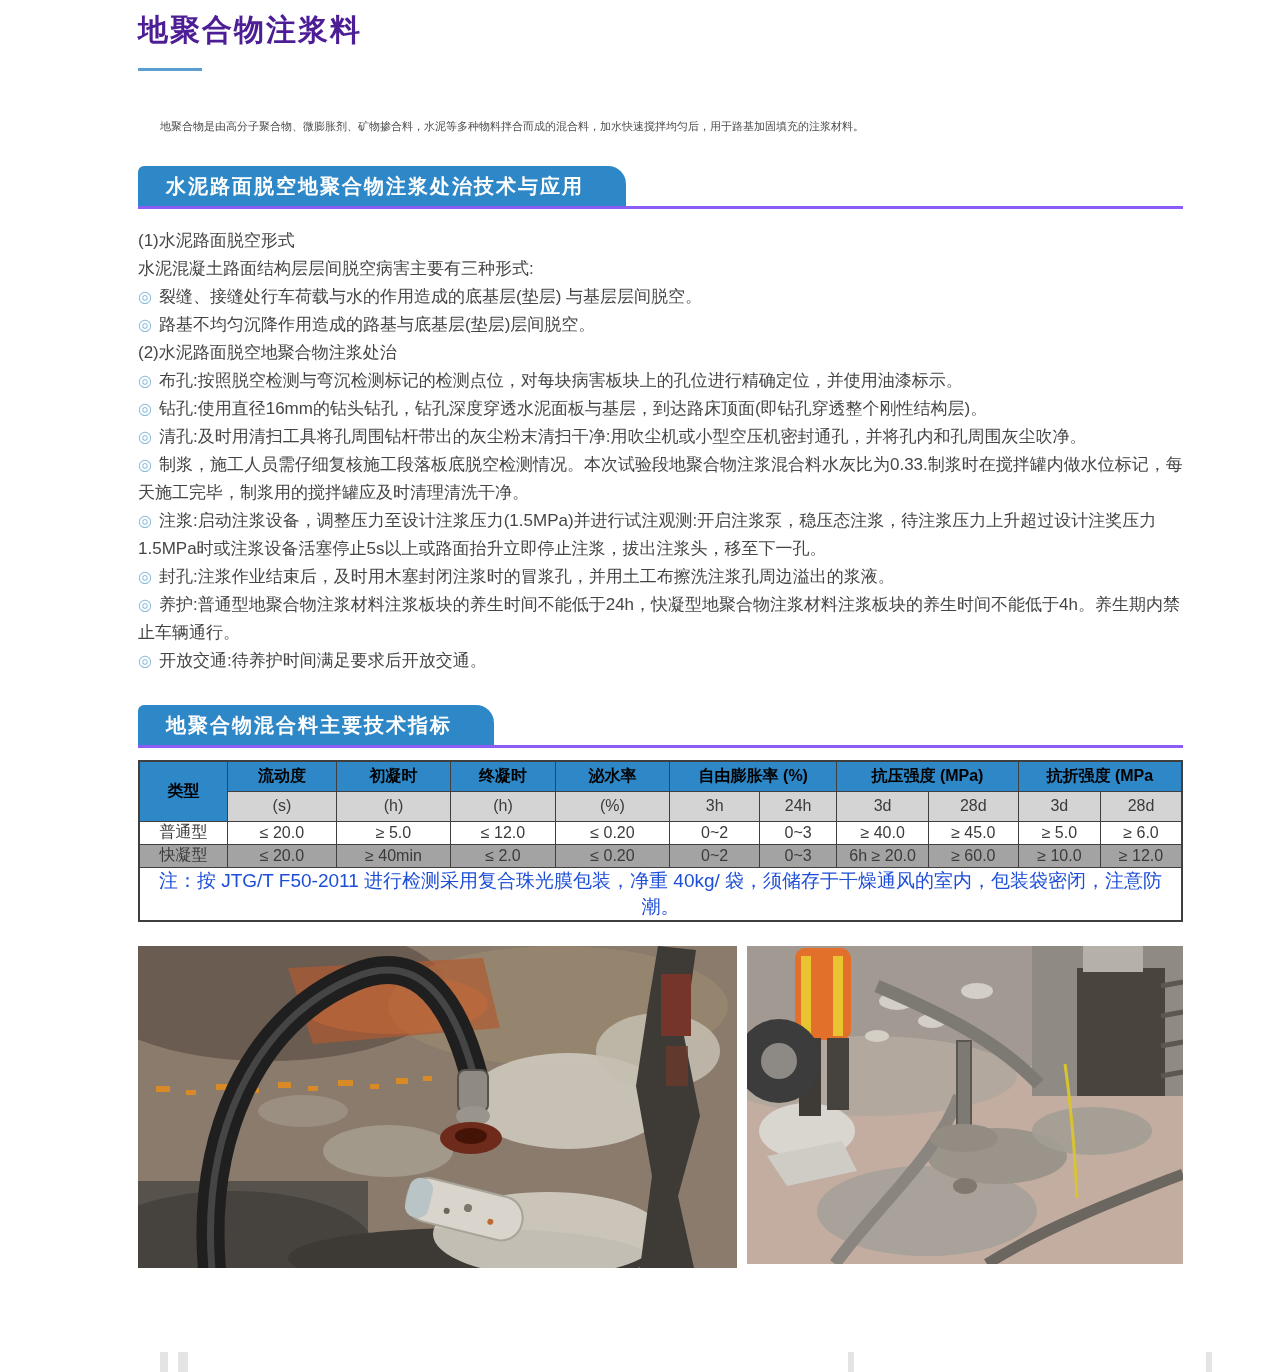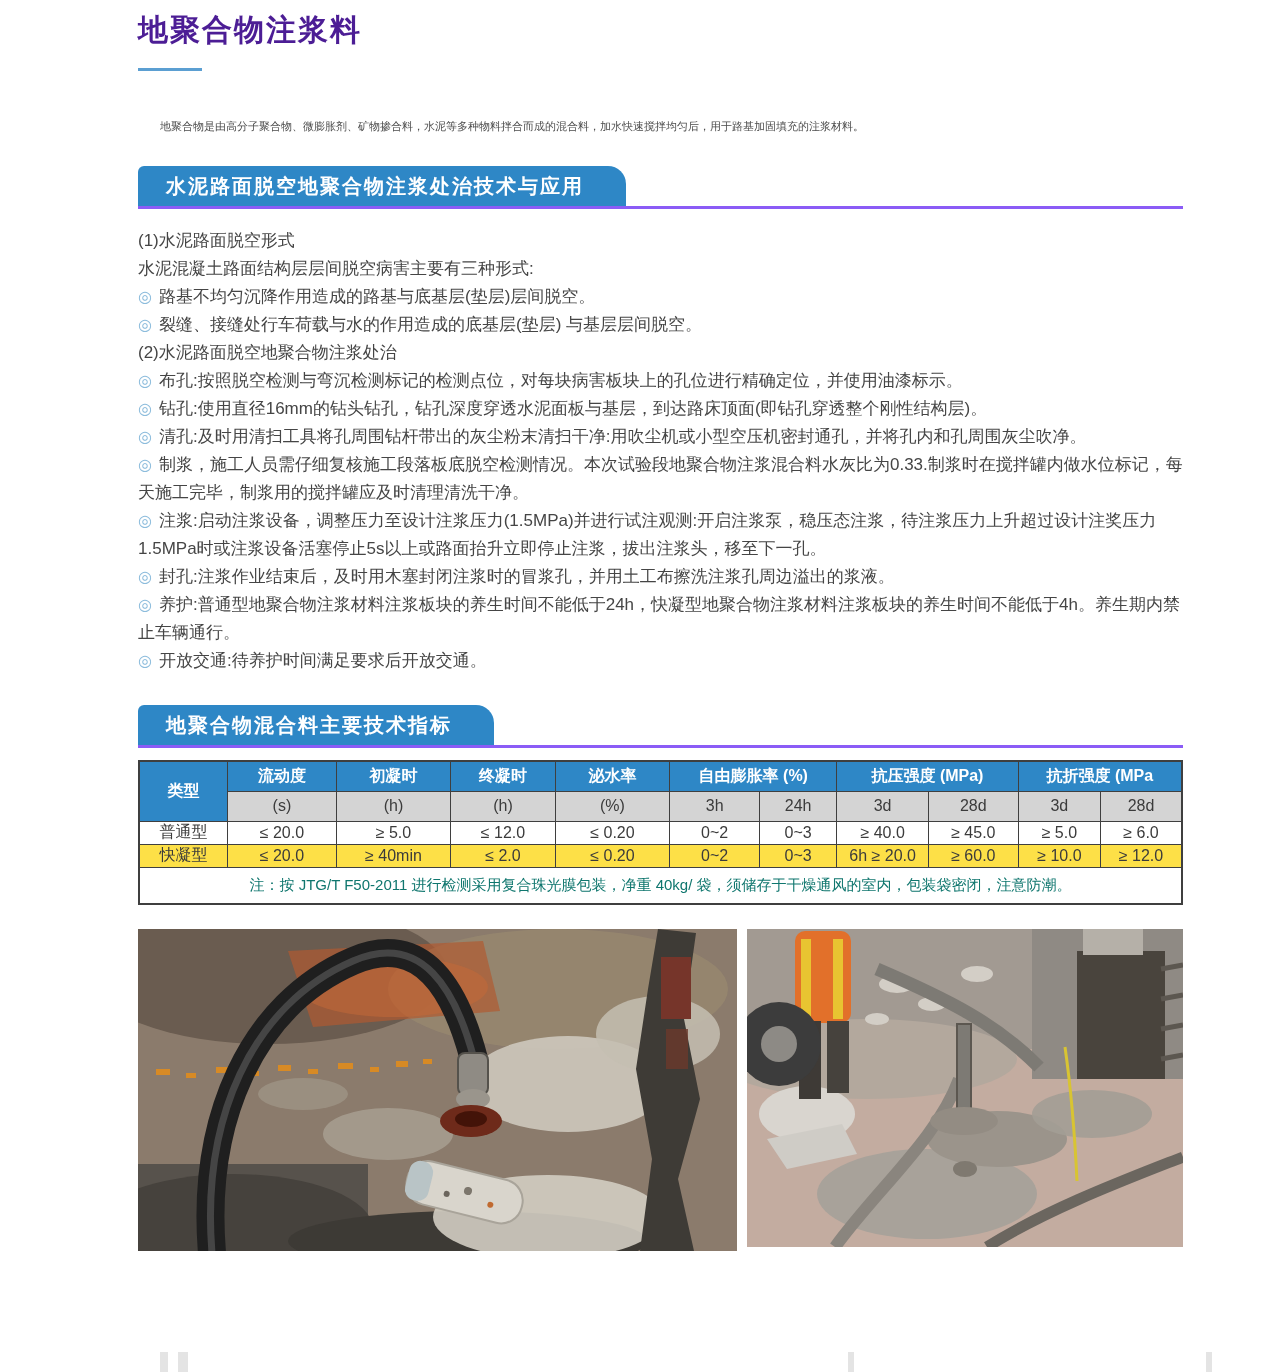--- a/index.html
+++ b/index.html
@@ -23,24 +23,24 @@
   .body-text { margin-top:18px; font-size:17px; line-height:28px; color:#454545; }
   .line { min-height:28px; }
   .bullet-icon { color:#8cbcdc; font-size:16px; margin-right:7px; }
 
   .spec-table { width:100%; border-collapse:collapse; table-layout:fixed; margin-top:12px;
     font-size:16px; color:#3b3b3b; border:2px solid #3f3f3f; }
   .spec-table th, .spec-table td { border:1px solid #3f3f3f; text-align:center; padding:0 2px; }
   .spec-table .r-head { height:30px; }
   .spec-table .r-units { height:30px; }
   .spec-table .r-data { height:23px; }
-  .th-blue { background:#2e87c6; color:#ffffff; font-weight:bold; font-size:16px; }
+  .th-blue { background:#2e87c6; color:#000000; font-weight:bold; font-size:16px; }
   .th-grey { background:#d4d4d4; font-weight:normal; }
-  .row-fast td { background:#fde047; }
-  .note-cell { height:37px; font-size:15px; background:#ffffff; color:#0f766e; }
+  .row-fast td { background:#a3a3a3; }
+  .note-cell { height:37px; font-size:19px; background:#ffffff; color:#1d4ed8; }
 
   .photos { margin-top:24px; display:flex; gap:10px; }
   .photo { display:block; }
 
   .ghost { position:absolute; background:#e4e4e4; }
 </style>
 </head>
 <body>
 
 <div class="page">
@@ -50,22 +50,22 @@
 
   <p class="intro">地聚合物是由高分子聚合物、微膨胀剂、矿物掺合料，水泥等多种物料拌合而成的混合料，加水快速搅拌均匀后，用于路基加固填充的注浆材料。</p>
 
   <div class="section-banner-wrap">
     <div class="section-banner">水泥路面脱空地聚合物注浆处治技术与应用</div>
   </div>
 
   <div class="body-text">
     <div class="line">(1)水泥路面脱空形式</div>
     <div class="line">水泥混凝土路面结构层层间脱空病害主要有三种形式:</div>
+    <div class="line"><span class="bullet-icon">◎</span><span>裂缝、接缝处行车荷载与水的作用造成的底基层(垫层) 与基层层间脱空。</span></div>
     <div class="line"><span class="bullet-icon">◎</span><span>路基不均匀沉降作用造成的路基与底基层(垫层)层间脱空。</span></div>
-    <div class="line"><span class="bullet-icon">◎</span><span>裂缝、接缝处行车荷载与水的作用造成的底基层(垫层) 与基层层间脱空。</span></div>
     <div class="line">(2)水泥路面脱空地聚合物注浆处治</div>
     <div class="line"><span class="bullet-icon">◎</span><span>布孔:按照脱空检测与弯沉检测标记的检测点位，对每块病害板块上的孔位进行精确定位，并使用油漆标示。</span></div>
     <div class="line"><span class="bullet-icon">◎</span><span>钻孔:使用直径16mm的钻头钻孔，钻孔深度穿透水泥面板与基层，到达路床顶面(即钻孔穿透整个刚性结构层)。</span></div>
     <div class="line"><span class="bullet-icon">◎</span><span>清孔:及时用清扫工具将孔周围钻杆带出的灰尘粉末清扫干净:用吹尘机或小型空压机密封通孔，并将孔内和孔周围灰尘吹净。</span></div>
     <div class="line"><span class="bullet-icon">◎</span><span>制浆，施工人员需仔细复核施工段落板底脱空检测情况。本次试验段地聚合物注浆混合料水灰比为0.33.制浆时在搅拌罐内做水位标记，每天施工完毕，制浆用的搅拌罐应及时清理清洗干净。</span></div>
     <div class="line"><span class="bullet-icon">◎</span><span>注浆:启动注浆设备，调整压力至设计注浆压力(1.5MPa)并进行试注观测:开启注浆泵，稳压态注浆，待注浆压力上升超过设计注奖压力1.5MPa时或注浆设备活塞停止5s以上或路面抬升立即停止注浆，拔出注浆头，移至下一孔。</span></div>
     <div class="line"><span class="bullet-icon">◎</span><span>封孔:注浆作业结束后，及时用木塞封闭注浆时的冒浆孔，并用土工布擦洗注浆孔周边溢出的浆液。</span></div>
     <div class="line"><span class="bullet-icon">◎</span><span>养护:普通型地聚合物注浆材料注浆板块的养生时间不能低于24h，快凝型地聚合物注浆材料注浆板块的养生时间不能低于4h。养生期内禁止车辆通行。</span></div>
     <div class="line"><span class="bullet-icon">◎</span><span>开放交通:待养护时间满足要求后开放交通。</span></div>
   </div>

